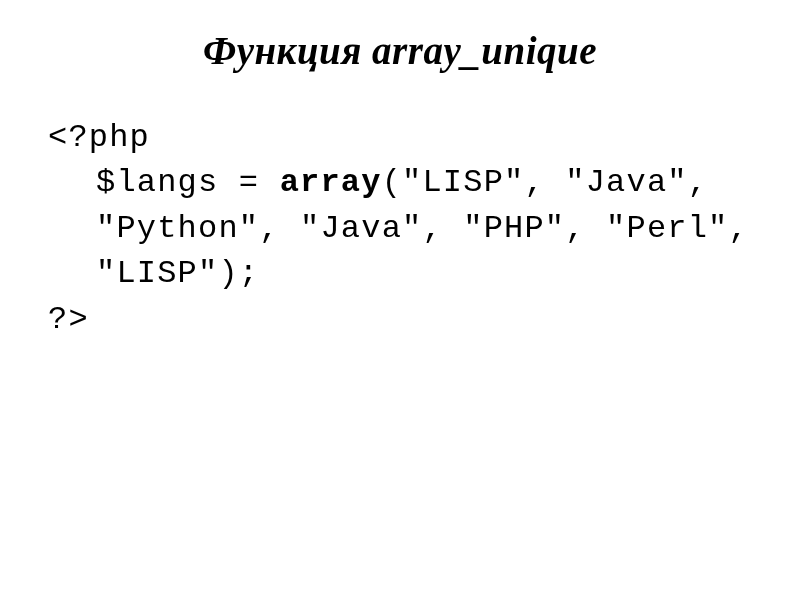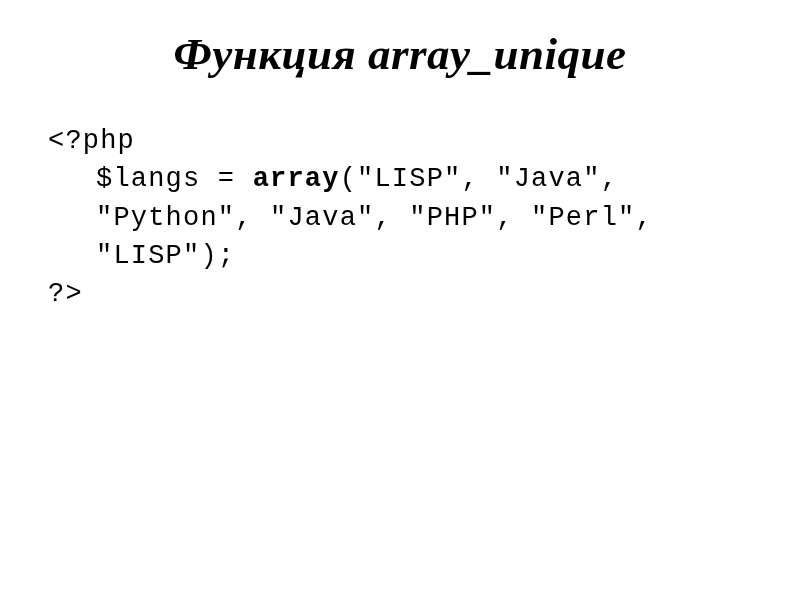--- a/index.html
+++ b/index.html
@@ -9,30 +9,30 @@
     }
     body {
       width: 800px;
       height: 600px;
       background: #ffffff;
       font-family: Georgia, 'Times New Roman', serif;
       padding: 28px 48px 40px 48px;
       color: #000000;
     }
     .title {
-      font-size: 45px;
+      font-size: 39px;
       font-weight: bold;
       font-style: italic;
       text-align: center;
       margin-bottom: 42px;
       letter-spacing: 0.5px;
     }
     .code-block {
       font-family: 'Courier New', Courier, monospace;
-      font-size: 27px;
+      font-size: 32px;
       line-height: 1.42;
       letter-spacing: 1.2px;
     }
     .code-line {
       white-space: pre-wrap;
     }
     .indent {
       padding-left: 48px;
     }
     .bold {

